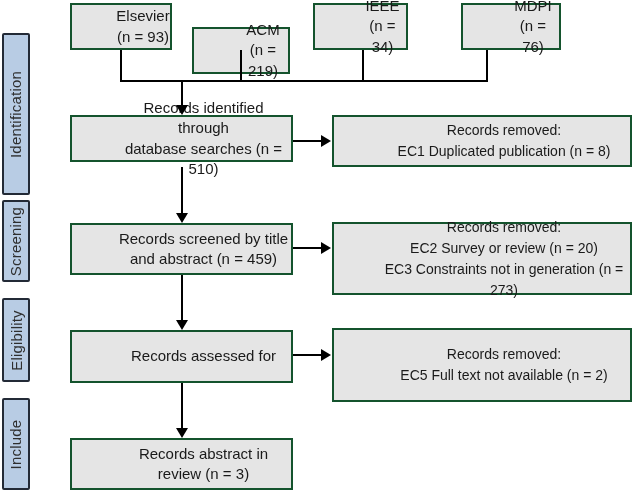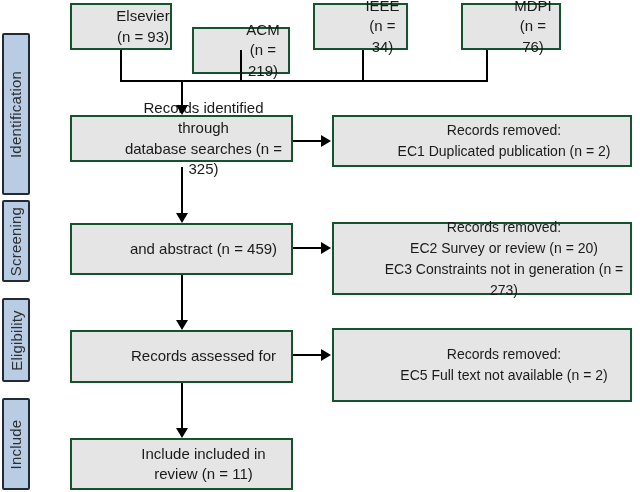--- a/index.html
+++ b/index.html
@@ -138,36 +138,37 @@
     <div>IEEE</div>
     <div>(n = 34)</div>
   </div>
   <div class="node source-box source-mdpi">
     <div>MDPI</div>
     <div>(n = 76)</div>
   </div>
 
   <div class="node flow-box flow-identified">
     <div>Records identified through</div>
-    <div>database searches (n = 325)</div>
+    <div>database searches (n = 510)</div>
   </div>
   <div class="node flow-box flow-screened">
+    <div>Records screened by title</div>
     <div>and abstract (n = 459)</div>
   </div>
   <div class="node flow-box flow-assessed">
     <div>Records assessed for</div>
   </div>
   <div class="node flow-box flow-included">
-    <div>Include included in</div>
-    <div>review (n = 11)</div>
+    <div>Records abstract in</div>
+    <div>review (n = 3)</div>
   </div>
 
   <div class="node removed-box removed-1">
     <div>Records removed:</div>
-    <div>EC1 Duplicated publication (n = 2)</div>
+    <div>EC1 Duplicated publication (n = 8)</div>
   </div>
   <div class="node removed-box removed-2">
     <div>Records removed:</div>
     <div>EC2 Survey or review (n = 20)</div>
     <div>EC3 Constraints not in generation (n = 273)</div>
   </div>
   <div class="node removed-box removed-3">
     <div>Records removed:</div>
     <div>EC5 Full text not available (n = 2)</div>
   </div>

